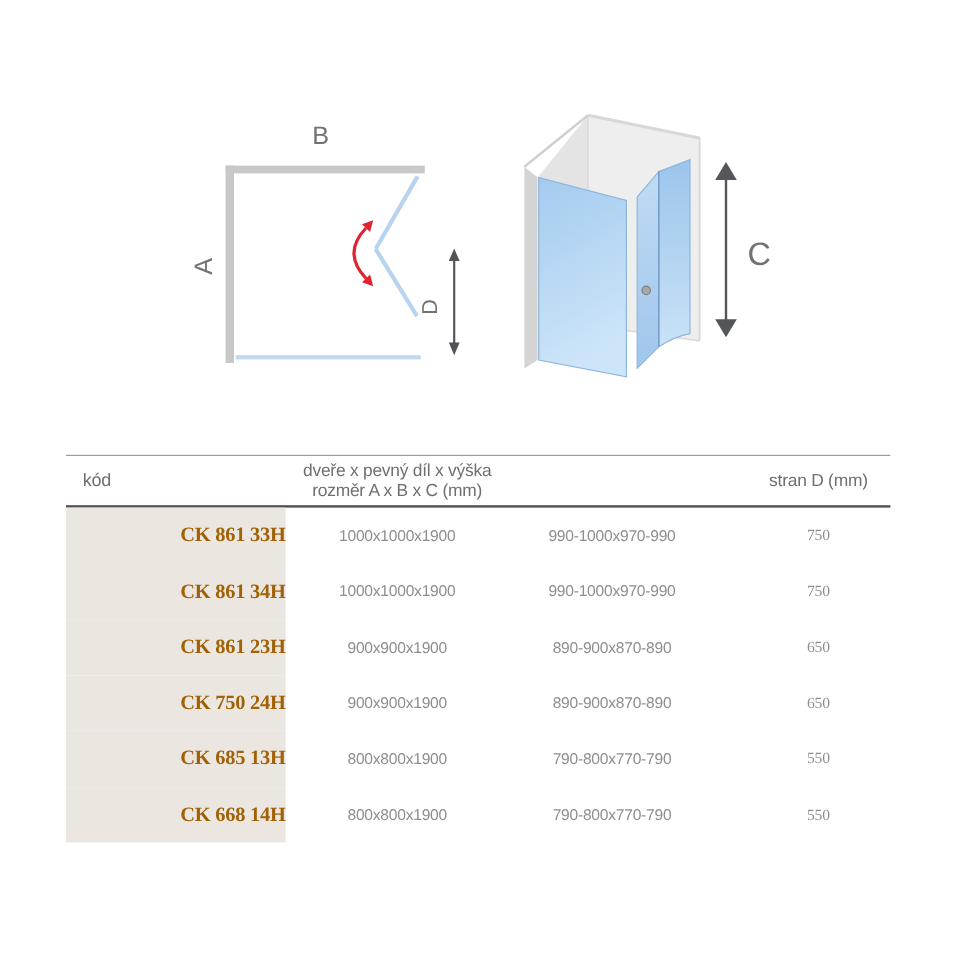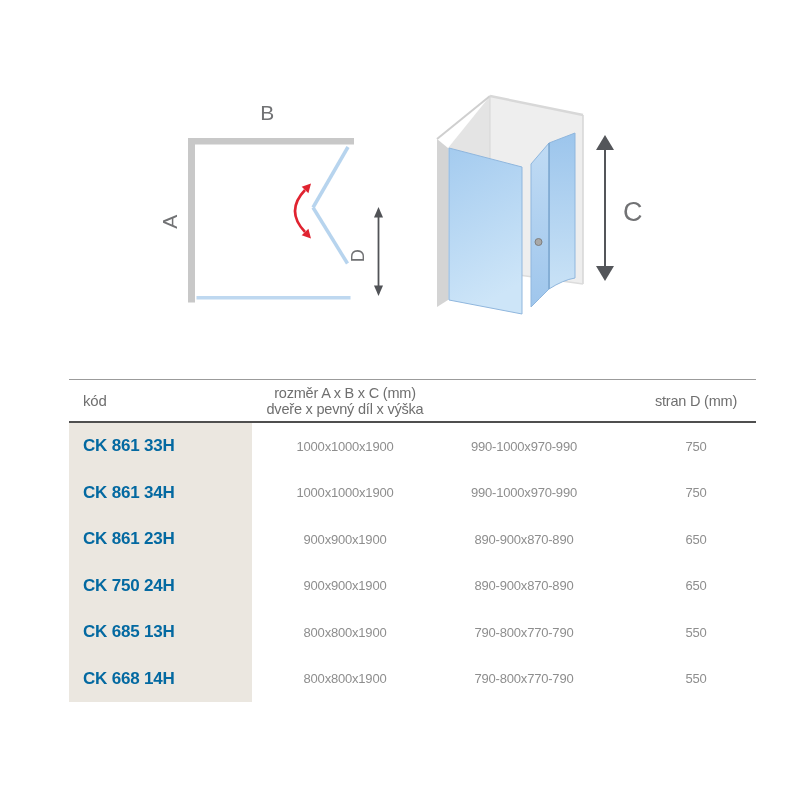--- a/index.html
+++ b/index.html
@@ -15,21 +15,21 @@
   
   .diagram-2d { position:absolute; left:150px; top:95px; width:250px; height:220px; }
   .diagram-3d { position:absolute; left:425px; top:82px; width:230px; height:250px; }
   svg text {
     font-family:"Liberation Sans", sans-serif;
     fill:#717274;
     letter-spacing:-0.3px;
   }
 
   
-  .spec-table { position:absolute; left:55px; top:379px; width:687px; letter-spacing:-0.2px;margin-left:14px; }
+  .spec-table { position:absolute; left:55px; top:379px; width:687px; letter-spacing:-0.2px; }
   .thead {
     display:grid;
     grid-template-columns:183px 186px 172px 146px;
     border-top:1px solid #9b9b9b;
     border-bottom:2px solid #4f4f4f;
     height:41px;
     align-items:center;
   }
   .th {
     font-size:14.5px; line-height:16px; color:#6f6f6f;
@@ -39,26 +39,27 @@
   .th.col4 { padding-left:26px; }
   .trow {
     display:grid;
     grid-template-columns:183px 186px 172px 146px;
     height:46.5px;
     align-items:center;
   }
   .td { font-size:13px; color:#8e8e8e; text-align:center; }
   .td.code {
     background:#ebe7e0;
-    color:#0369a1; font-weight:bold;
-    text-align:left; padding-left:14px;
+    color:#a16207; font-weight:bold;
+    text-align:right; padding-left:14px;
     height:46.5px; line-height:46.5px;
     font-size:17px;
+    font-family:Liberation Serif, serif;
   }
-  .td.col4 { padding-left:26px; }
+  .td.col4 { padding-left:26px;font-family:Liberation Serif, serif; }
 </style>
 </head>
 <body>
 
 <div class="page">
 
   <svg class="diagram-2d" viewBox="0 0 250 220">
 
     <rect x="38" y="43" width="166" height="6.5" fill="#c8c8c8"></rect>
     <rect x="38" y="43" width="7" height="164.5" fill="#c8c8c8"></rect>
@@ -125,22 +126,22 @@
       <polygon points="180,53 171,68 189,68" fill="#54565a"></polygon>
       <polygon points="180,199 171,184 189,184" fill="#54565a"></polygon>
     </g>
     <text x="198" y="139" font-size="27">C</text>
   </svg>
 
   <div class="spec-table">
     <div class="thead">
       <div class="th col1">kód</div>
       <div class="th col2">
+        <div>dveře x pevný díl x výška</div>
         <div>rozměr A x B x C (mm)</div>
-        <div>dveře x pevný díl x výška</div>
       </div>
       <div class="th col3">
       </div>
       <div class="th col4">stran D (mm)</div>
     </div>
 
     <div class="trow">
       <div class="td code">CK 861 33H</div>
       <div class="td">1000x1000x1900</div>
       <div class="td">990-1000x970-990</div>

